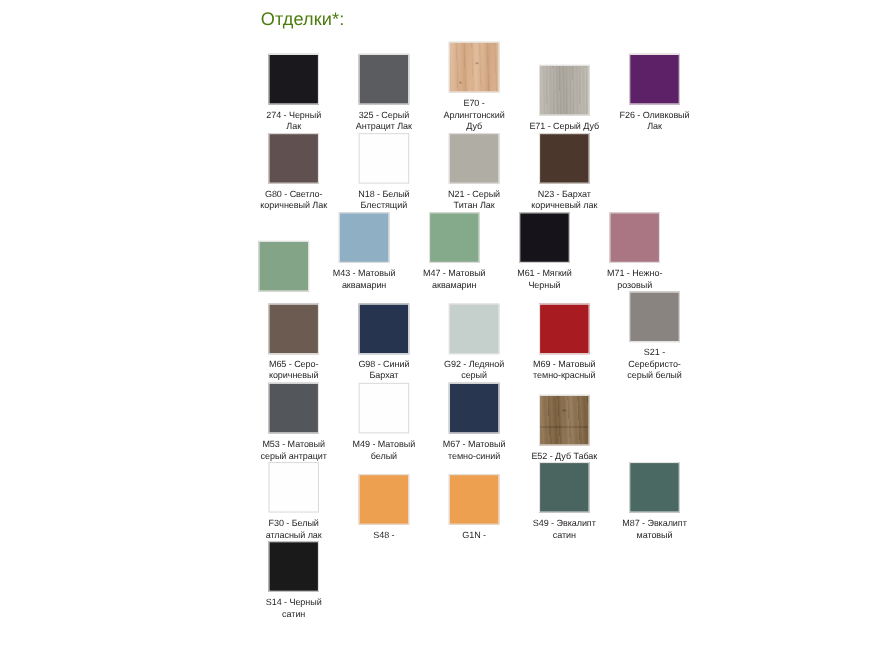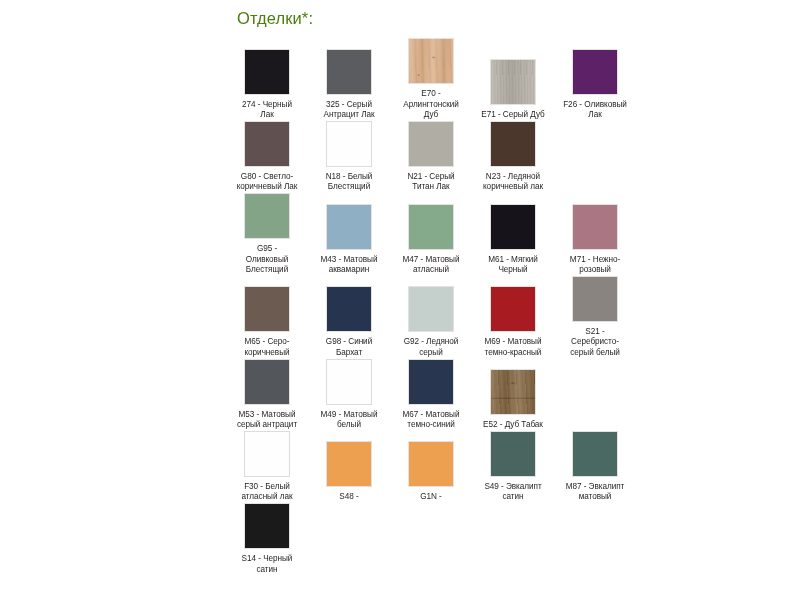--- a/index.html
+++ b/index.html
@@ -136,35 +136,34 @@
           <div class="cell">
             <div class="swatch light" style="background-color: rgb(254, 254, 254);"></div>
             <div class="caption">N18 - Белый Блестящий</div>
           </div>
           <div class="cell">
             <div class="swatch" style="background-color: rgb(176, 173, 164);"></div>
             <div class="caption">N21 - Серый Титан Лак</div>
           </div>
           <div class="cell">
             <div class="swatch" style="background-color: rgb(75, 55, 44);"></div>
-            <div class="caption">N23 - Ледяной коричневый лак</div>
+            <div class="caption">N23 - Бархат коричневый лак</div>
           </div>
         </div>
         <div class="row">
           <div class="cell">
             <div class="swatch" style="background-color: rgb(131, 164, 135);"></div>
-            <div class="caption">G95 - Оливковый Блестящий</div>
           </div>
           <div class="cell">
             <div class="swatch" style="background-color: rgb(143, 176, 196);"></div>
             <div class="caption">M43 - Матовый аквамарин</div>
           </div>
           <div class="cell">
             <div class="swatch" style="background-color: rgb(133, 169, 139);"></div>
-            <div class="caption">M47 - Матовый атласный</div>
+            <div class="caption">M47 - Матовый аквамарин</div>
           </div>
           <div class="cell">
             <div class="swatch" style="background-color: rgb(22, 20, 26);"></div>
             <div class="caption">M61 - Мягкий Черный</div>
           </div>
           <div class="cell">
             <div class="swatch" style="background-color: rgb(171, 118, 132);"></div>
             <div class="caption">M71 - Нежно-розовый</div>
           </div>
         </div>

